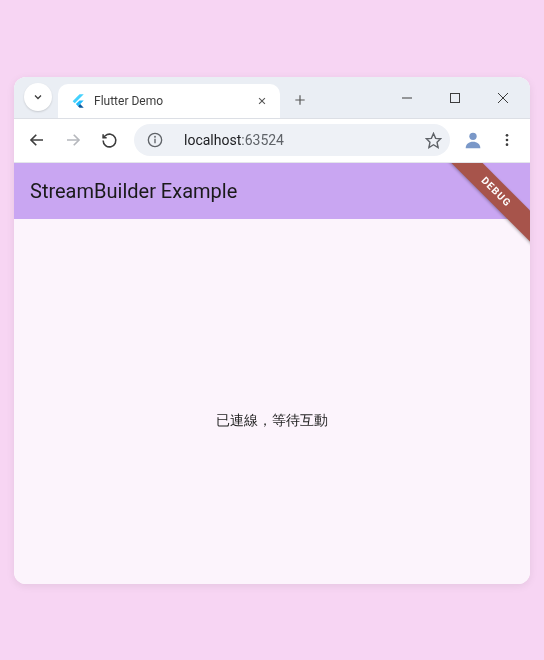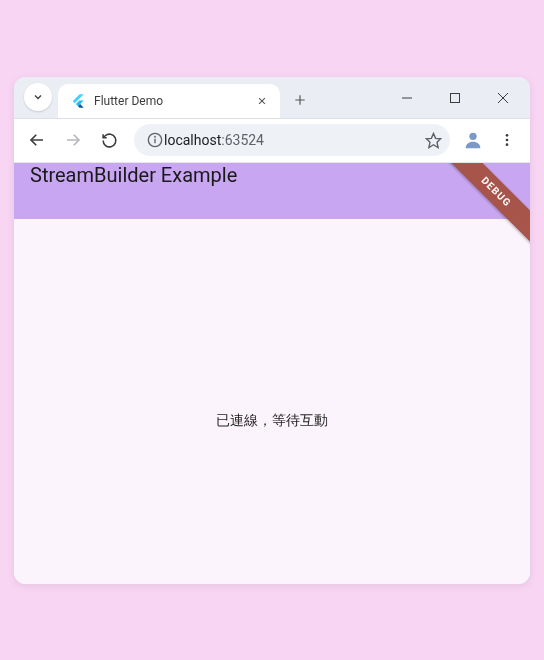--- a/index.html
+++ b/index.html
@@ -73,40 +73,41 @@
     .nav-btn.disabled { color:#b5b7bc; }
     .addrbar {
       flex:1;
       height:32px;
       background: #eef1f6;
       border-radius: 16px;
       display:flex;
       align-items:center;
       padding: 0 8px 0 12px;
       margin: 0 6px;
-      gap:0;
+      gap:20px;
     }
     .site-icon { width:18px; height:18px; display:flex; align-items:center; justify-content:center; color:#5f6368; }
     .url-text { font-size:14px; color:#202124; }
     .url-host { color:#202124; }
     .url-rest { color:#5f6368; }
     .star-btn { margin-left:auto; color:#5f6368; display:flex; }
     .profile-btn { width:30px; height:30px; display:flex; align-items:center; justify-content:center; border-radius:50%; }
     .menu-btn { width:34px; height:34px; display:flex; align-items:center; justify-content:center; color:#3c3c3c; }
     .content {
       flex:1;
       background:#fcf4fc;
       position:relative;
       overflow:hidden;
     }
     .appbar {
       height:56px;
       background:#c9a6f2;
       display:flex;
-      padding: 0 16px;
+      align-items:center;
+      padding: 8px 16px;
     }
     .appbar-title { font-size:20px; color:#1a1a1a; font-weight:400; }
     .body-area {
       position:absolute;
       top:56px; left:0; right:0; bottom:0;
       display:flex;
       align-items:center;
       justify-content:center;
     }
     .status-text { font-size:14px; color:#222;margin-top:40px; }

